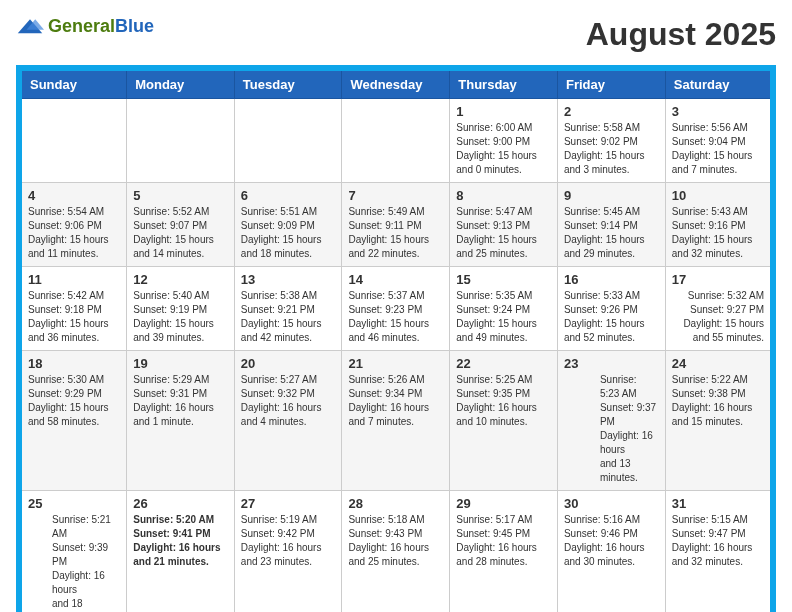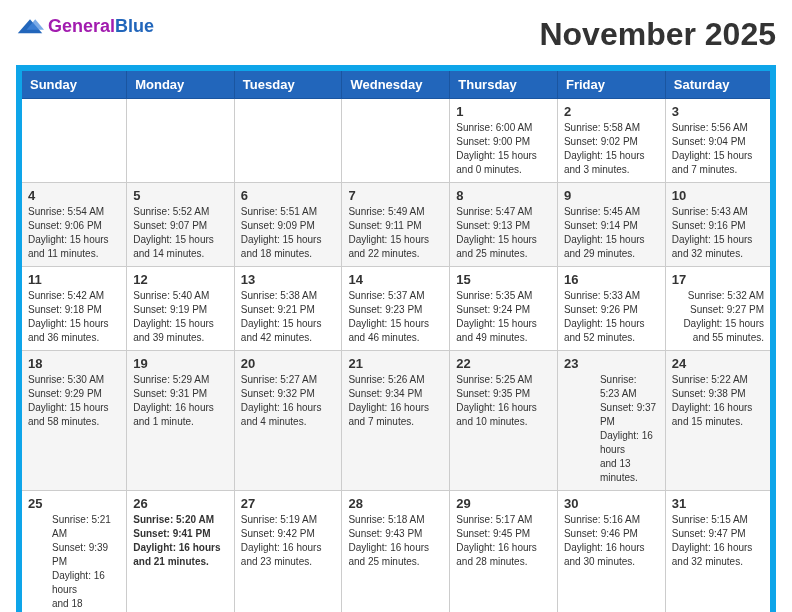--- a/index.html
+++ b/index.html
@@ -80,25 +80,25 @@
 </head>
 <body>
 
 <div class="header">
   <div class="logo">
     <svg class="logo-icon" viewBox="0 0 32 22" xmlns="http://www.w3.org/2000/svg">
       <polygon points="16,2 30,18 2,18" fill="#2266bb"></polygon>
       <polygon points="22,2 32,14 12,14" fill="#4488dd" opacity="0.7"></polygon>
     </svg>
     <div>
-      <span style="font-size:18px;font-weight:bold;color:#a21caf;">General</span><span style="font-size:18px;font-weight:bold;color:#2266bb;">Blue</span>
+      <span style="font-size:18px;font-weight:bold;color:#4d7c0f;">General</span><span style="font-size:18px;font-weight:bold;color:#2266bb;">Blue</span>
     </div>
   </div>
   <div class="title-block">
-    <div class="month-title">November 2025</div>
+    <div class="month-title">August 2025</div>
   </div>
 </div>
 
 <table class="calendar">
   <thead>
     <tr>
     <th>Sunday</th>
         <th>Monday</th>
         <th>Tuesday</th>
         <th>Wednesday</th>

